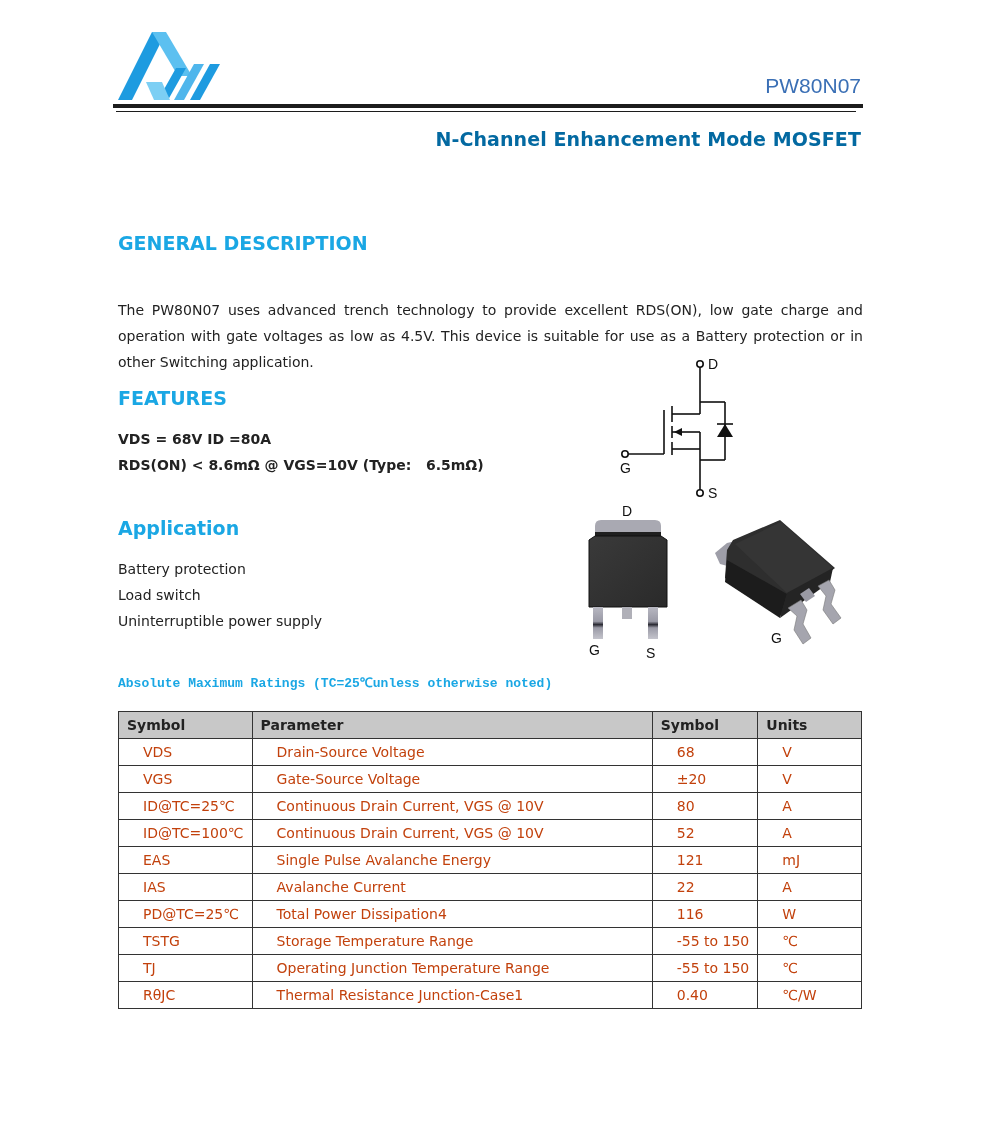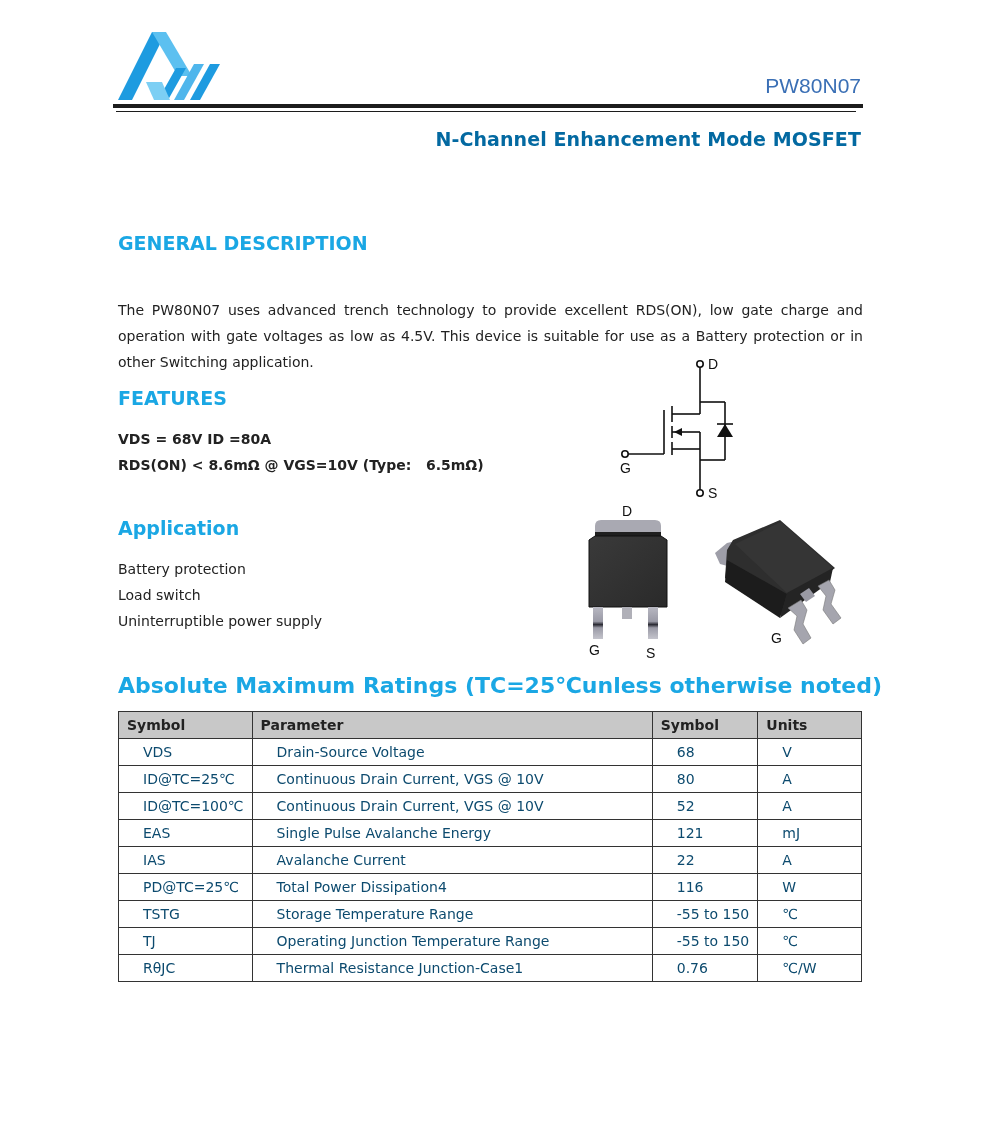--- a/index.html
+++ b/index.html
@@ -23,26 +23,26 @@
 
     #feat-title { left: 118px; top: 387px; }
     #feat-list { left: 118px; top: 426px; font-weight: bold; }
 
     #app-title { left: 118px; top: 517px; }
     #app-list { left: 118px; top: 556px; }
 
     #schematic { left: 612px; top: 352px; width: 130px; height: 150px; }
     #package { left: 575px; top: 498px; width: 290px; height: 165px; }
 
-    #amr-title { left: 118px; top: 673px; font-size: 22px; }
+    #amr-title { left: 118px; top: 673px; font-size: 13px; font-family: Liberation Mono, monospace; }
 
     #ratings-table { left: 118px; top: 711px; width: 744px; border-collapse: collapse; font-size: 14px; }
     #ratings-table th, #ratings-table td { border: 1px solid #333; height: 27px; padding: 0 8px; text-align: left; white-space: nowrap; }
     #ratings-table th { background: #c8c8c8; font-weight: bold; color: #222; font-size: 14px; }
-    #ratings-table td { color: #0c4a6e; padding-left: 24px; }
+    #ratings-table td { color: #c2410c; padding-left: 24px; }
     .col-sym { width: 127px; }
     .col-par { width: 406px; }
     .col-rat { width: 105px; }
     .col-uni { width: 106px; }
 
     .pin-label { font-family: "Liberation Sans", sans-serif; font-size: 14px; fill: #111; }
   </style>
 </head>
 <body>
 
@@ -152,20 +152,26 @@
     </tr>
   </thead>
   <tbody id="ratings-body">
       <tr>
         <td>VDS</td>
         <td>Drain-Source Voltage</td>
         <td>68</td>
         <td>V</td>
       </tr>
       <tr>
+        <td>VGS</td>
+        <td>Gate-Source Voltage</td>
+        <td>±20</td>
+        <td>V</td>
+      </tr>
+      <tr>
         <td>ID@TC=25℃</td>
         <td>Continuous Drain Current, VGS @ 10V</td>
         <td>80</td>
         <td>A</td>
       </tr>
       <tr>
         <td>ID@TC=100℃</td>
         <td>Continuous Drain Current, VGS @ 10V</td>
         <td>52</td>
         <td>A</td>
@@ -196,17 +202,17 @@
       </tr>
       <tr>
         <td>TJ</td>
         <td>Operating Junction Temperature Range</td>
         <td>-55 to 150</td>
         <td>℃</td>
       </tr>
       <tr>
         <td>RθJC</td>
         <td>Thermal Resistance Junction-Case1</td>
-        <td>0.76</td>
+        <td>0.40</td>
         <td>℃/W</td>
       </tr>
     </tbody>
 </table>
 
 </body></html>

